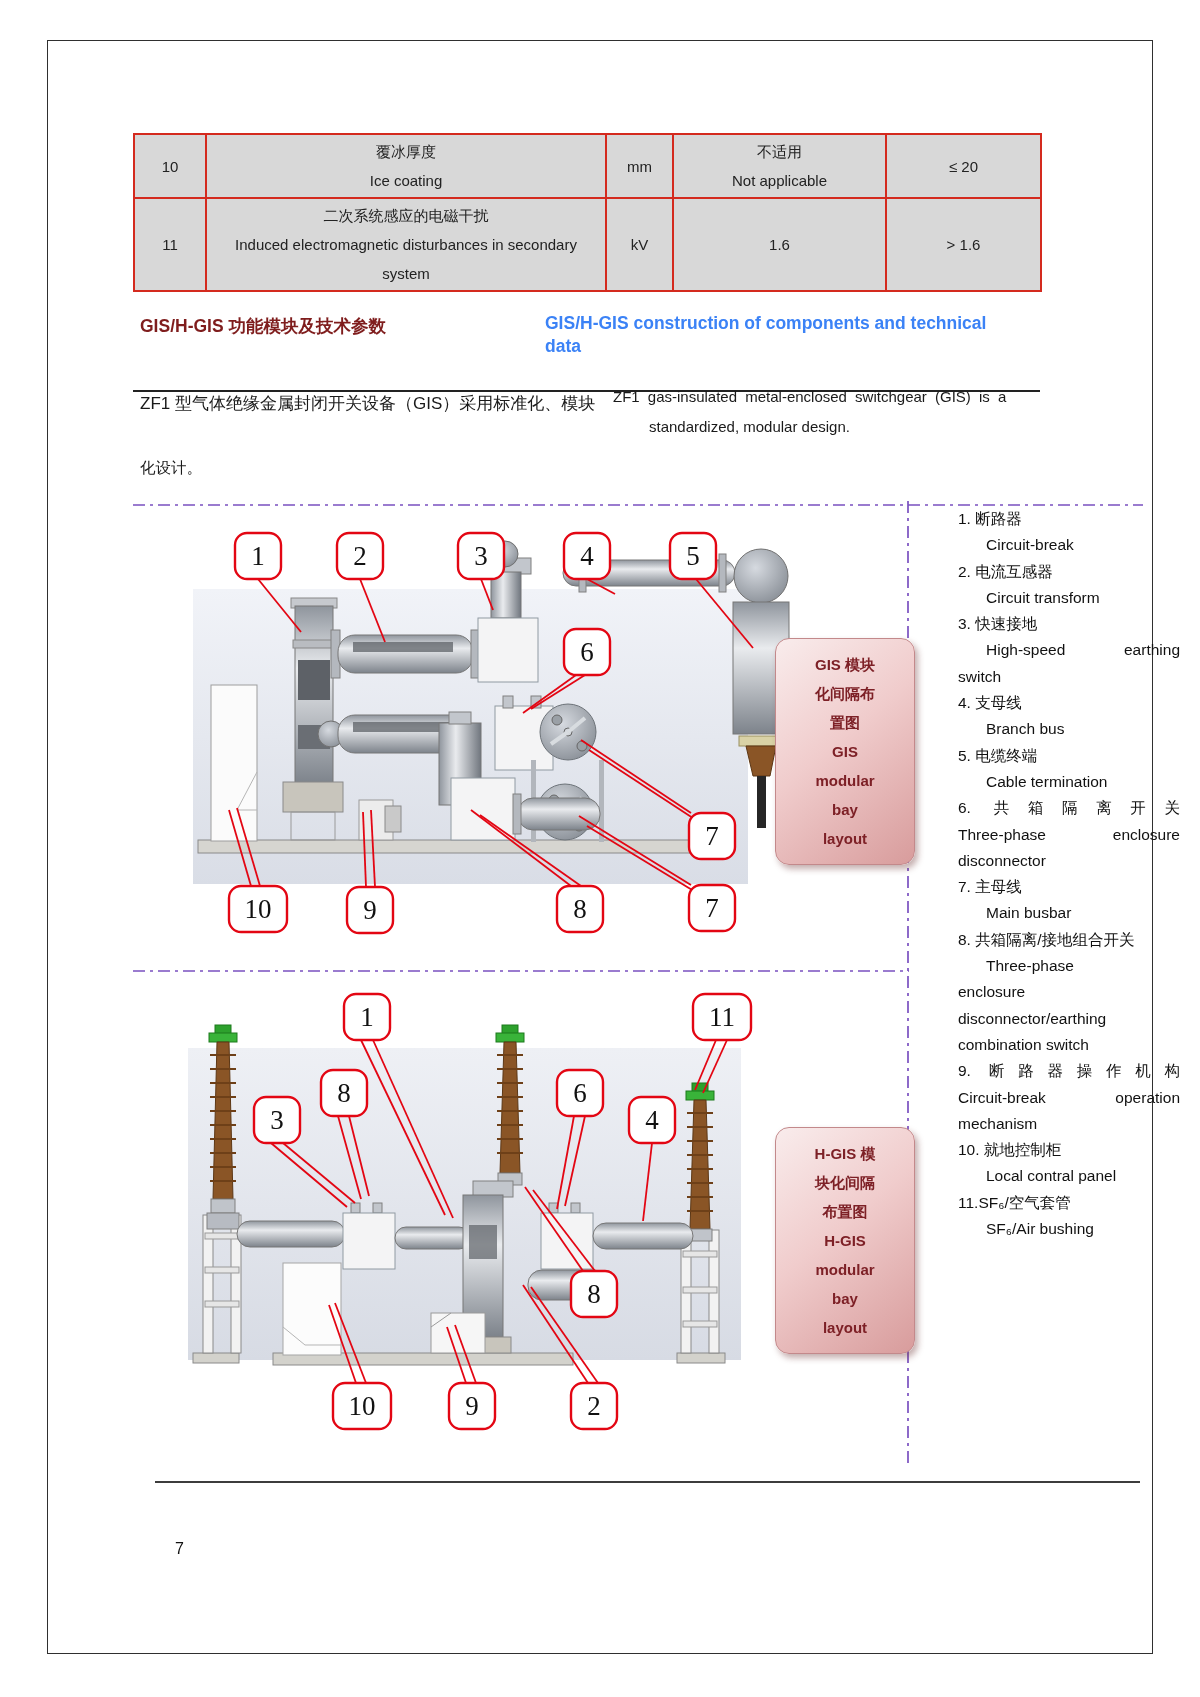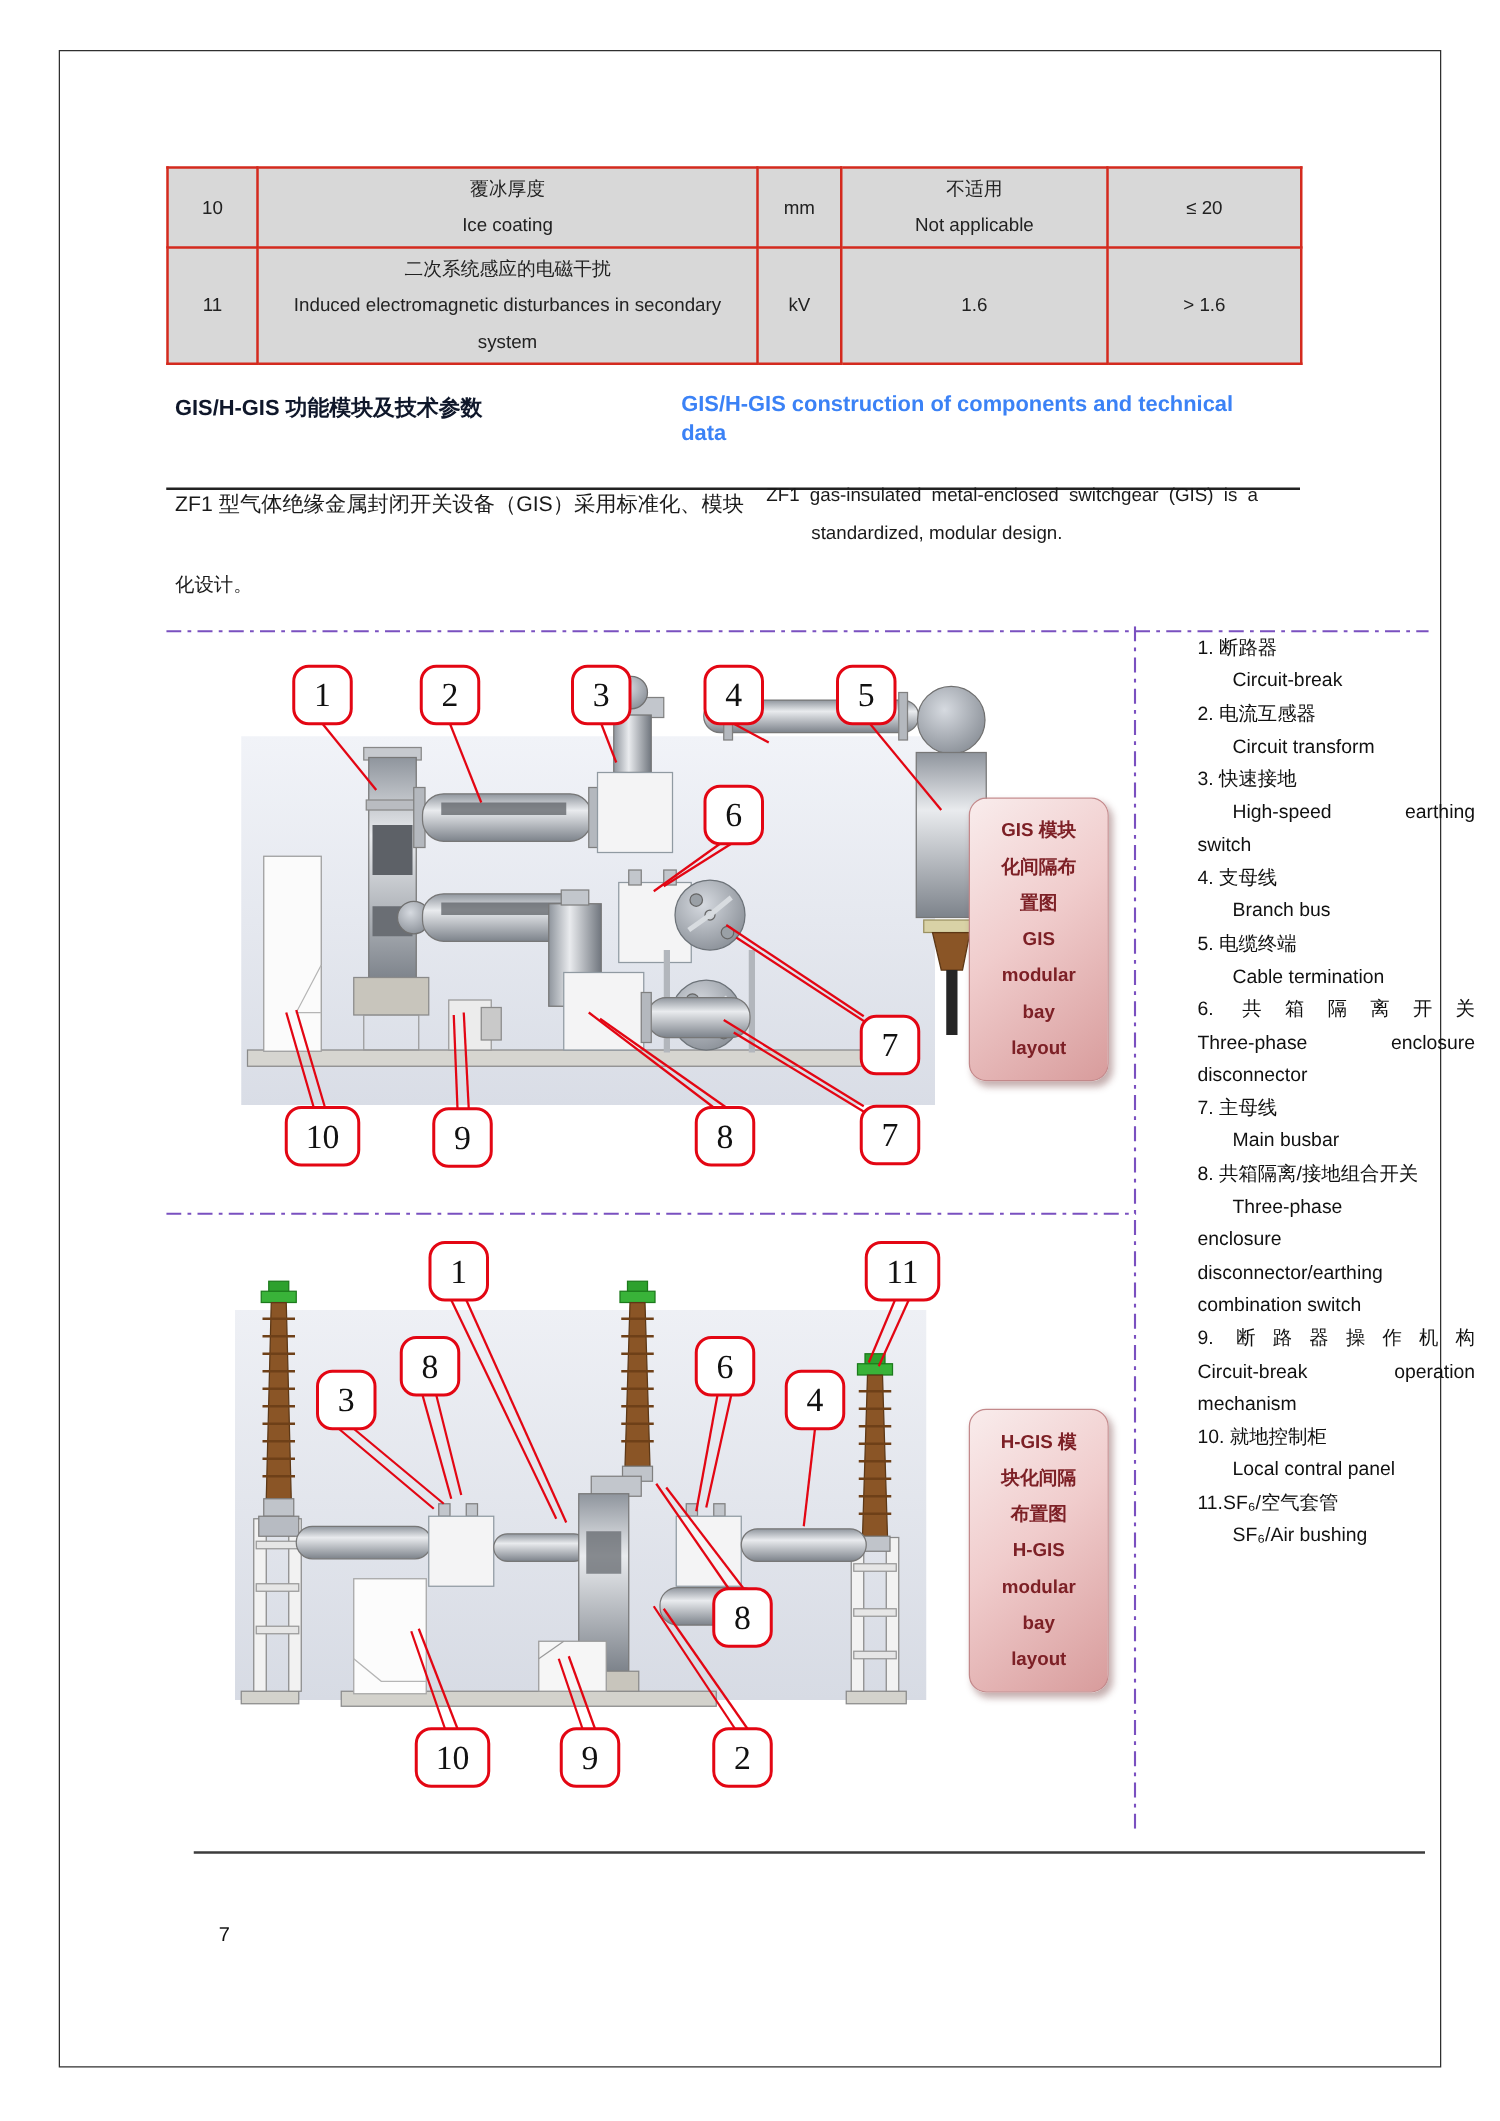--- a/index.html
+++ b/index.html
@@ -8,42 +8,42 @@
   .page-frame{position:absolute;left:47px;top:40px;width:1104px;height:1612px;
         border:1px solid #2f2f2f;}
   
   .spec-table-wrap{position:absolute;left:133px;top:133px;width:907px;}
   table.spec{border-collapse:collapse;width:907px;table-layout:fixed;}
   table.spec td{background:#d8d8d8;border:2px solid #d42a1e;text-align:center;
         vertical-align:middle;font-size:15px;color:#222;padding:2px 4px;line-height:29px;}
   table.spec tr:nth-of-type(1){height:63px;}
   table.spec tr:nth-of-type(2){height:92px;}
   
-  .h-zh{position:absolute;left:140px;top:314px;font-size:17.5px;font-weight:bold;color:#0f172a;}
+  .h-zh{position:absolute;left:140px;top:314px;font-size:17.5px;font-weight:bold;color:#7f1d1d;}
   .h-en{position:absolute;left:545px;top:312px;width:480px;font-size:17.5px;font-weight:bold;
         color:#3b82f6;line-height:23px;}
   .rule{position:absolute;left:133px;top:390px;width:907px;height:2px;background:#222;}
   .p-zh1{position:absolute;left:140px;top:392px;width:470px;font-size:17px;}
   .p-zh2{position:absolute;left:140px;top:458px;width:470px;font-size:15.5px;}
   .p-en1{position:absolute;left:613px;top:388px;width:430px;font-size:15px;word-spacing:4px;}
   .p-en2{position:absolute;left:613px;top:418px;width:430px;font-size:15px;margin-left:36px;}
   
   .dv{position:absolute;}
   
   .legend{position:absolute;left:922px;top:506px;width:222px;font-size:15.5px;color:#111;margin-left:36px;}
   .lg-line{line-height:26.3px;white-space:normal;}
   .lg-line.ind{padding-left:28px;}
   .lg-line.j{text-align:justify;text-align-last:justify;}
   
   .diag{position:absolute;}
   
   .pink-box{position:absolute;width:102px;border-radius:14px;
         background:linear-gradient(140deg,#f9ecec 0%,#f0cccc 45%,#d89c9c 100%);
         border:1px solid #c3898b;box-shadow:3px 4px 6px rgba(110,55,55,.4);
-        color:#7d2026;font-weight:bold;font-size:15px;text-align:center;padding:11px 4px;}
+        color:#7d2026;font-weight:bold;font-size:15px;text-align:center;padding:11px 18px;}
   .pink-line{line-height:29px;}
   .page-num{position:absolute;left:175px;top:1540px;font-size:16px;color:#111;}
 </style>
 </head>
 <body>
 
 <div class="page">
   <div class="page-frame"></div>
 
   <div class="spec-table-wrap">

